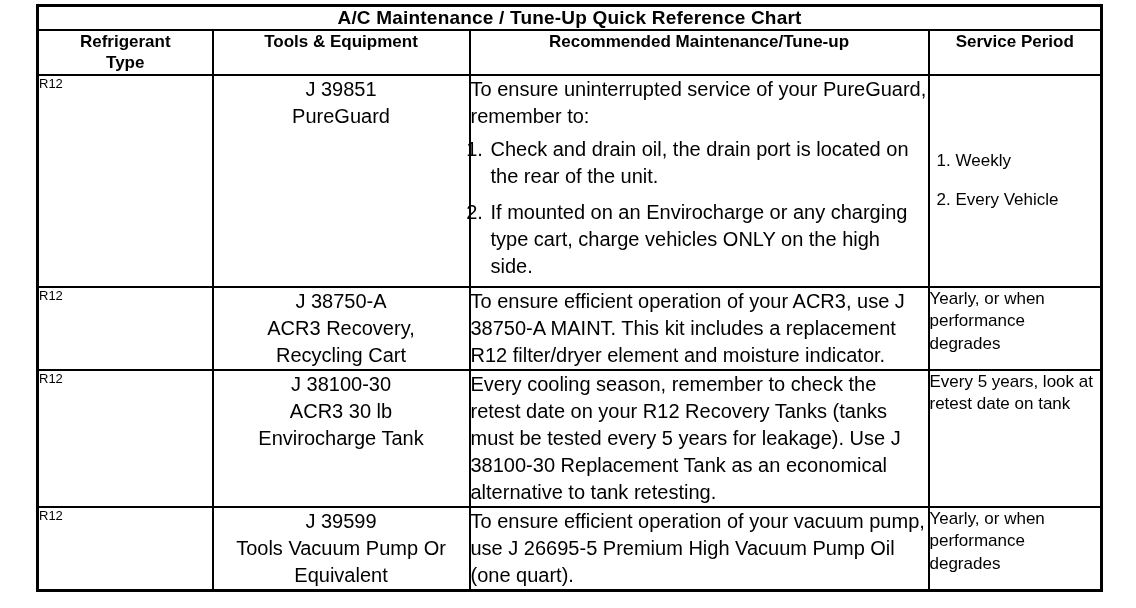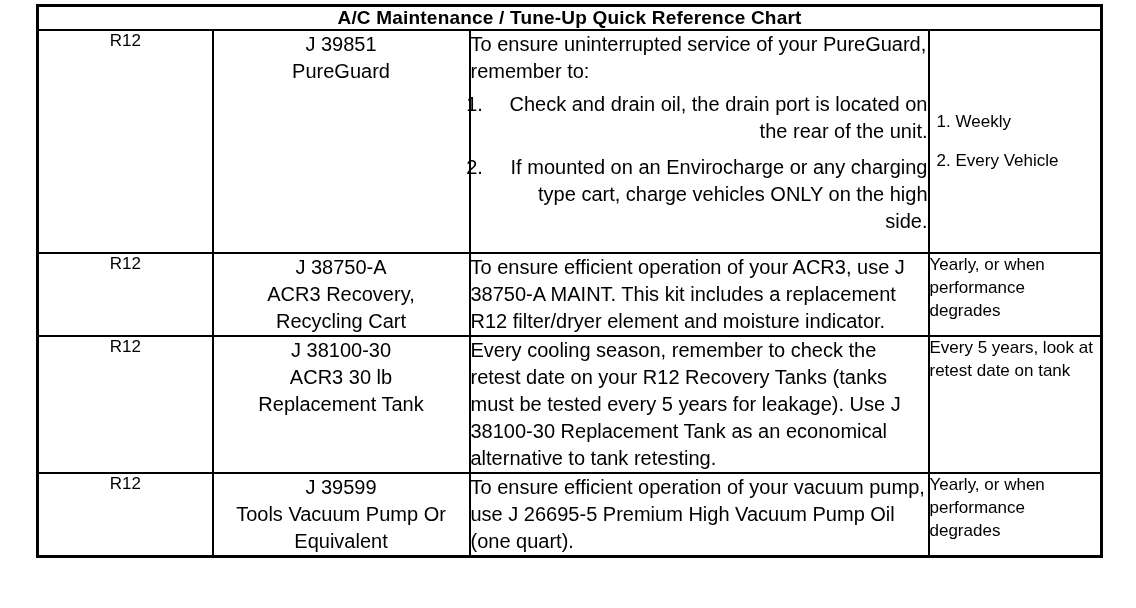--- a/index.html
+++ b/index.html
@@ -47,23 +47,22 @@
     padding: 10px 4px 12px 4px;
     vertical-align: middle;
     line-height: 1.25;
   }
   .col-ref { width: 175px; }
   .col-tools { width: 257px; }
   .col-rec { width: 459px; }
   .col-period { width: 173px; }
 
   .cell-ref {
-    text-align: center;
     vertical-align: middle;
-    font-size: 17px;
+    font-size: 13px;
     padding: 6px 4px;
   }
   .cell-tools {
     text-align: center;
     vertical-align: middle;
     font-size: 20px;
     line-height: 1.35;
     padding: 6px 6px;
   }
   .cell-rec {
@@ -78,23 +77,22 @@
     padding: 8px 6px 8px 8px;
     vertical-align: middle;
   }
   .cell-period.top {
     vertical-align: middle;
   }
   .rec-intro {
     margin: 0 0 4px 0;
   }
   ol.rec-list {
-    margin: 6px 0 17px 0;
+    margin: 6px 0 6px 0;
     padding-left: 18px;
-    text-align: right;
   }
   ol.rec-list > li {
     margin-bottom: 9px;
     padding-left: 2px;
     line-height: 1.35;
   }
   ol.rec-list > li:last-child { margin-bottom: 2px; }
   ol.period-list {
     margin: 0;
     padding-left: 26px;
@@ -113,20 +111,29 @@
   <table class="chart">
     <colgroup>
       <col class="col-ref">
       <col class="col-tools">
       <col class="col-rec">
       <col class="col-period">
     </colgroup>
     <thead>
       <tr>
         <td class="title-cell" colspan="4">A/C Maintenance / Tune-Up Quick Reference Chart</td>
+      </tr>
+      <tr>
+        <th class="hdr">
+          <span class="line">Refrigerant</span>
+          <span class="line">Type</span>
+        </th>
+        <th class="hdr">Tools &amp; Equipment</th>
+        <th class="hdr">Recommended Maintenance/Tune-up</th>
+        <th class="hdr">Service Period</th>
       </tr>
     </thead>
     <tbody>
       <tr>
         <td class="cell-ref">R12</td>
         <td class="cell-tools">
           <span class="line">J 39851</span>
           <span class="line">PureGuard</span>
         </td>
         <td class="cell-rec">
@@ -151,21 +158,21 @@
           <span class="line">Recycling Cart</span>
         </td>
         <td class="cell-rec">To ensure efficient operation of your ACR3, use J 38750-A MAINT. This kit includes a replacement R12 filter/dryer element and moisture indicator.</td>
         <td class="cell-period">Yearly, or when performance degrades</td>
       </tr>
       <tr>
         <td class="cell-ref">R12</td>
         <td class="cell-tools">
           <span class="line">J 38100-30</span>
           <span class="line">ACR3 30 lb</span>
-          <span class="line">Replacement Tank</span>
+          <span class="line">Envirocharge Tank</span>
         </td>
         <td class="cell-rec">Every cooling season, remember to check the retest date on your R12 Recovery Tanks (tanks must be tested every 5 years for leakage). Use J 38100-30 Replacement Tank as an economical alternative to tank retesting.</td>
         <td class="cell-period">Every 5 years, look at retest date on tank</td>
       </tr>
       <tr>
         <td class="cell-ref">R12</td>
         <td class="cell-tools">
           <span class="line">J 39599</span>
           <span class="line">Tools Vacuum Pump Or</span>
           <span class="line">Equivalent</span>

